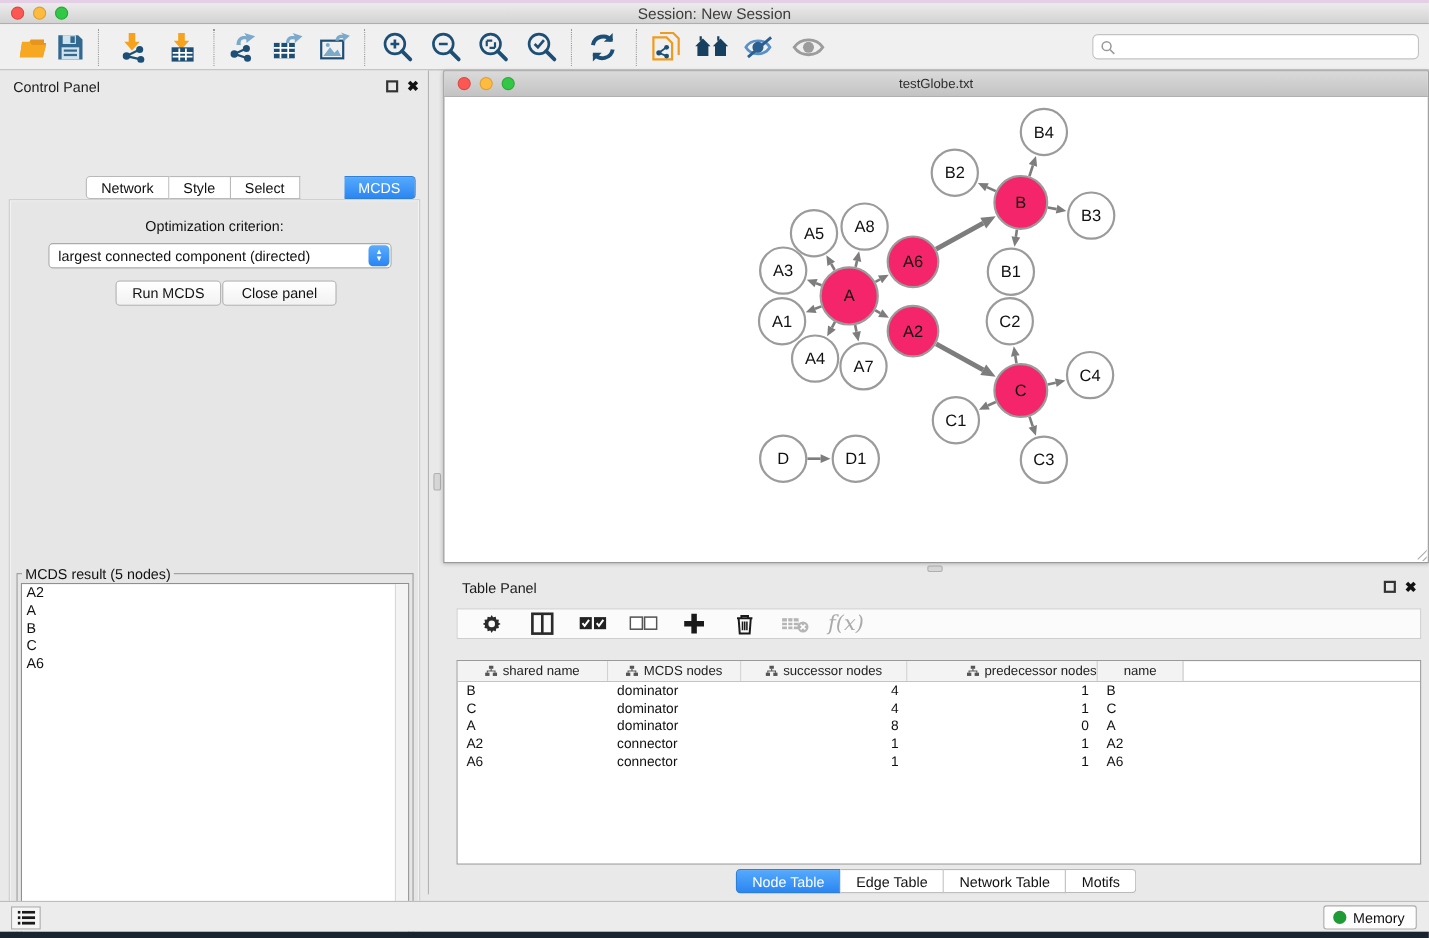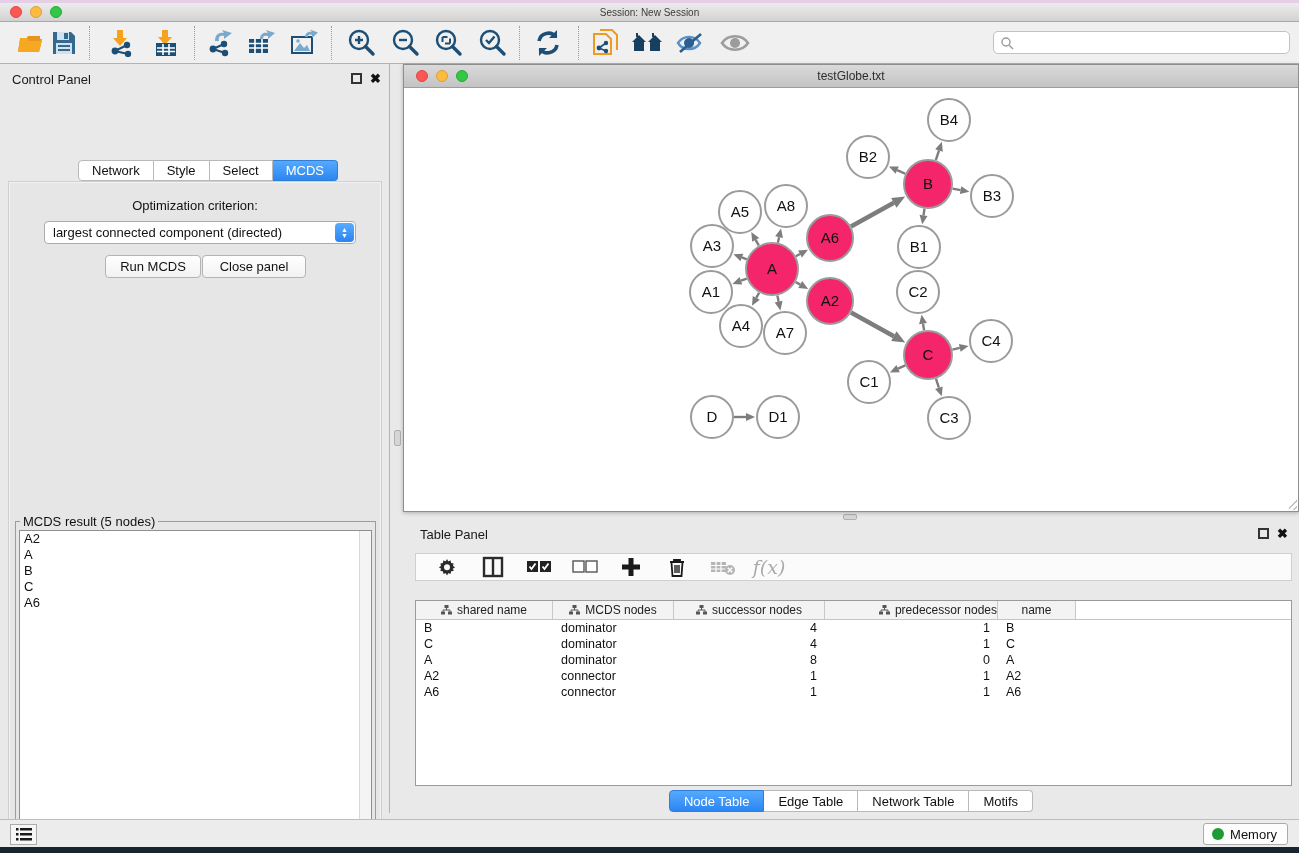--- a/index.html
+++ b/index.html
@@ -4,21 +4,21 @@
 <style>
   * { margin:0; padding:0; box-sizing:border-box; }
   html,body { width:1299px; height:853px; font-family:"Liberation Sans", sans-serif; }
   .app { position:absolute; inset:0; width:1299px; height:853px; background:#e9e9e9; overflow:hidden; }
 
   
   .desktop-strip-top { position:absolute; left:0; top:0; width:100%; height:3px; background:#e5cfe6; }
   .titlebar { position:absolute; left:0; top:3px; width:100%; height:19px;
     background:linear-gradient(#ececec,#d2d2d2); border-bottom:1px solid #a8a8a8;
     display:flex; align-items:center; justify-content:center; }
-  .titlebar .title { font-size:10px; color:#3c3c3c; }
+  .titlebar .title { font-size:14px; color:#3c3c3c; }
   .lights { position:absolute; left:10px; top:0; height:100%; display:flex; align-items:center; gap:8px; }
   .light { width:12px; height:12px; border-radius:50%; }
   .light.red { background:#fc5753; border:1px solid #df4744; }
   .light.yellow { background:#fdbc40; border:1px solid #de9f34; }
   .light.green { background:#33c748; border:1px solid #27aa35; }
 
   
   .toolbar { position:absolute; left:0; top:22px; width:100%; height:42px;
     background:#f0f0f0; border-bottom:1px solid #b3b3b3; }
   .tb-icon { position:absolute; top:5px; width:34px; height:32px; display:flex; align-items:center; justify-content:center; cursor:default; }
@@ -31,21 +31,21 @@
   .control-panel { position:absolute; left:0; top:64px; width:390px; height:749px; background:#e9e9e9; border-right:1px solid #b3b3b3; }
   .panel-head { position:absolute; left:0; top:6px; width:100%; height:20px; }
   .panel-head .ph-title { position:absolute; left:12px; top:2px; font-size:13px; color:#1a1a1a; }
   .ph-float { position:absolute; width:11px; height:11px; border:2px solid #333; top:3px; }
   .ph-close { position:absolute; top:1px; font-size:13px; font-weight:bold; color:#111; }
 
   .cp-tabs { position:absolute; left:78px; top:96px; height:21px; display:flex; }
   .cp-tab { height:21px; padding:0 13px; font-size:13px; display:flex; align-items:center; background:#fff;
     border:1px solid #b9b9b9; border-left:none; color:#111; }
   .cp-tab:first-child { border-left:1px solid #b9b9b9; border-radius:4px 0 0 4px; }
-  .cp-tab:last-child { border-radius:0 4px 4px 0; }
+  .cp-tab:last-child { border-radius:0 4px 4px 0;margin-left:40px; }
   .cp-tab.active { background:linear-gradient(#55aafd,#2c86f2); border-color:#2f7fd6; color:#fff; }
 
   .cp-content { position:absolute; left:8px; top:117px; width:374px; height:687px; background:#e6e6e6;
     border:1px solid #cfcfcf; box-shadow:inset 0 0 0 1px #f2f2f2; }
   .opt-label { position:absolute; left:0; top:16px; width:100%; text-align:center; font-size:13px; color:#111; }
   .combo { position:absolute; left:35px; top:39px; width:312px; height:23px; background:#fff;
     border:1px solid #ababab; border-radius:4px; display:flex; align-items:center; }
   .combo .combo-text { flex:1; font-size:13px; padding-left:8px; color:#111; white-space:nowrap; overflow:hidden; }
   .combo .stepper { width:19px; height:19px; margin-right:1px; border-radius:4px;
     background:linear-gradient(#5aacfd,#2a84f2); display:flex; flex-direction:column; align-items:center; justify-content:center; color:#fff; }

